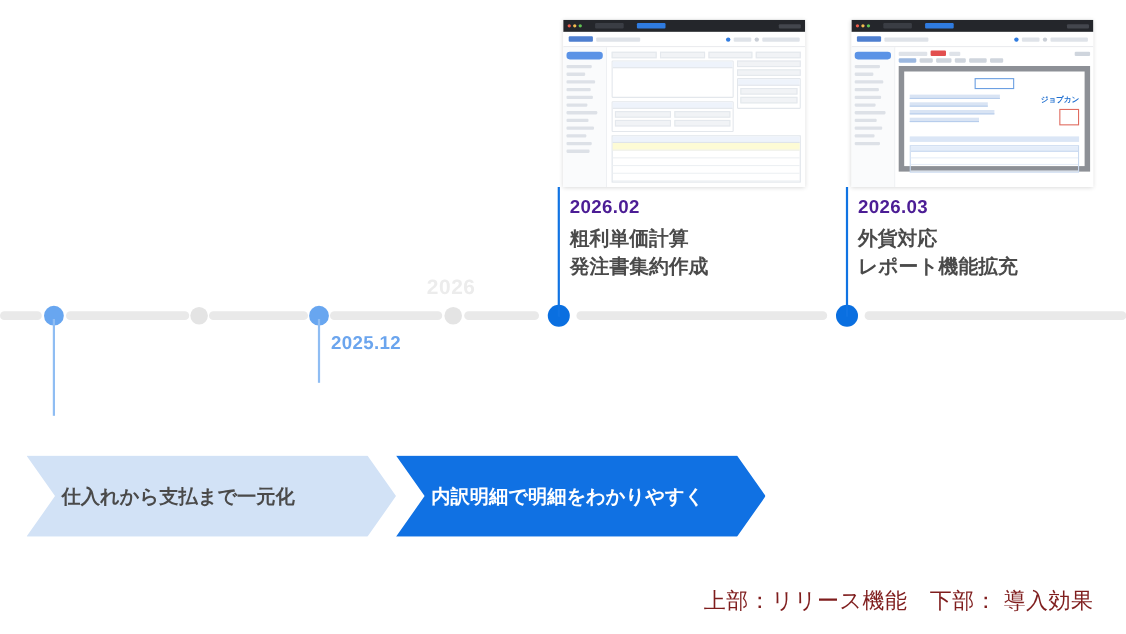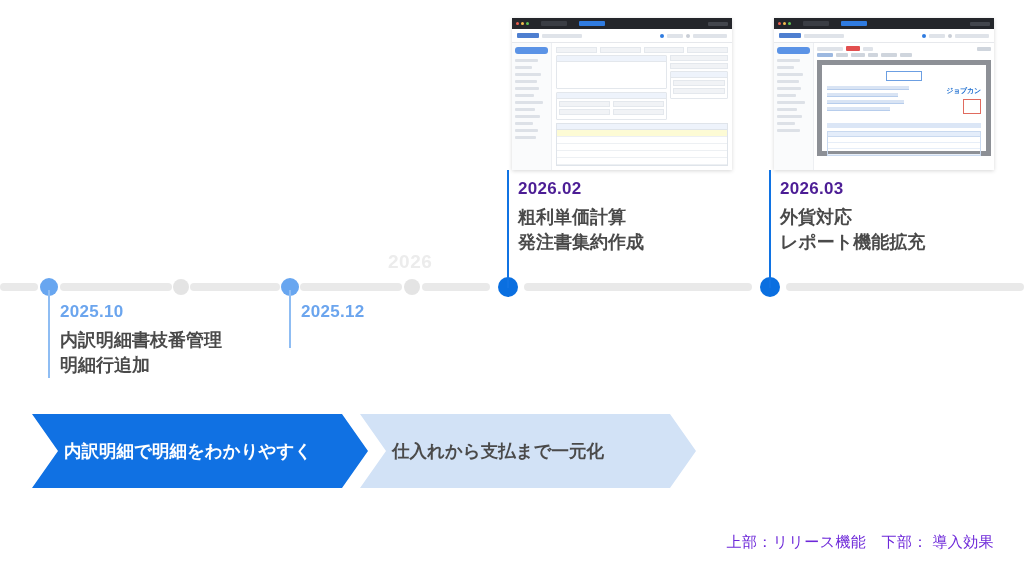--- a/index.html
+++ b/index.html
@@ -262,22 +262,22 @@
     color: #ffffff;
     clip-path: polygon(0 0, calc(100% - 26px) 0, 100% 50%, calc(100% - 26px) 100%, 0 100%, 26px 50%);
     margin-left: -8px;
   }
 
   
   .footer-note {
     position: absolute;
     right: 30px;
     top: 533px;
-    font-size: 15px;
-    color: #6d28d9;
+    font-size: 20px;
+    color: #7f1d1d;
     letter-spacing: 0.4px;
   }
 </style>
 </head>
 <body>
 
 <div id="slide">
 
   <div class="axis">
     <div class="axis-seg" style="left:0px;  width:38px;"></div>
@@ -296,25 +296,20 @@
     <div class="axis-dot major" style="left:770px;"></div>
   </div>
 
   <div class="year-tag" style="left:388px; top:251px;">2026</div>
 
   <div class="stem down" style="left:48px;  top:290px; height:88px;"></div>
   <div class="stem down" style="left:289px; top:290px; height:58px;"></div>
   <div class="stem up" style="left:507px; top:170px; height:118px;"></div>
   <div class="stem up" style="left:769px; top:170px; height:118px;"></div>
 
-  <div class="entry below" style="left:60px; top:303px; width:250px;">
-    <div class="date">2025.10</div>
-    <div class="title">内訳明細書枝番管理
-明細行追加</div>
-  </div>
 
   <div class="entry below" style="left:301px; top:303px; width:230px;">
     <div class="date">2025.12</div>
   </div>
 
   <div class="entry above" style="left:518px; top:180px; width:240px;">
     <div class="date">2026.02</div>
     <div class="title">粗利単価計算
 発注書集約作成</div>
   </div>
@@ -482,23 +477,23 @@
               <div class="doc-tbl-r"></div>
               <div class="doc-tbl-r"></div>
             </div>
           </div>
         </div>
       </div>
     </div>
   </div>
 
   <div class="chev-band">
+    <div class="chev c2">
+      <span>仕入れから支払まで一元化</span>
+    </div>
     <div class="chev c1">
       <span>内訳明細で明細をわかりやすく</span>
     </div>
-    <div class="chev c2">
-      <span>仕入れから支払まで一元化</span>
-    </div>
   </div>
 
   <div class="footer-note">上部：リリース機能　下部： 導入効果</div>
 
 </div>
 
 </body></html>

